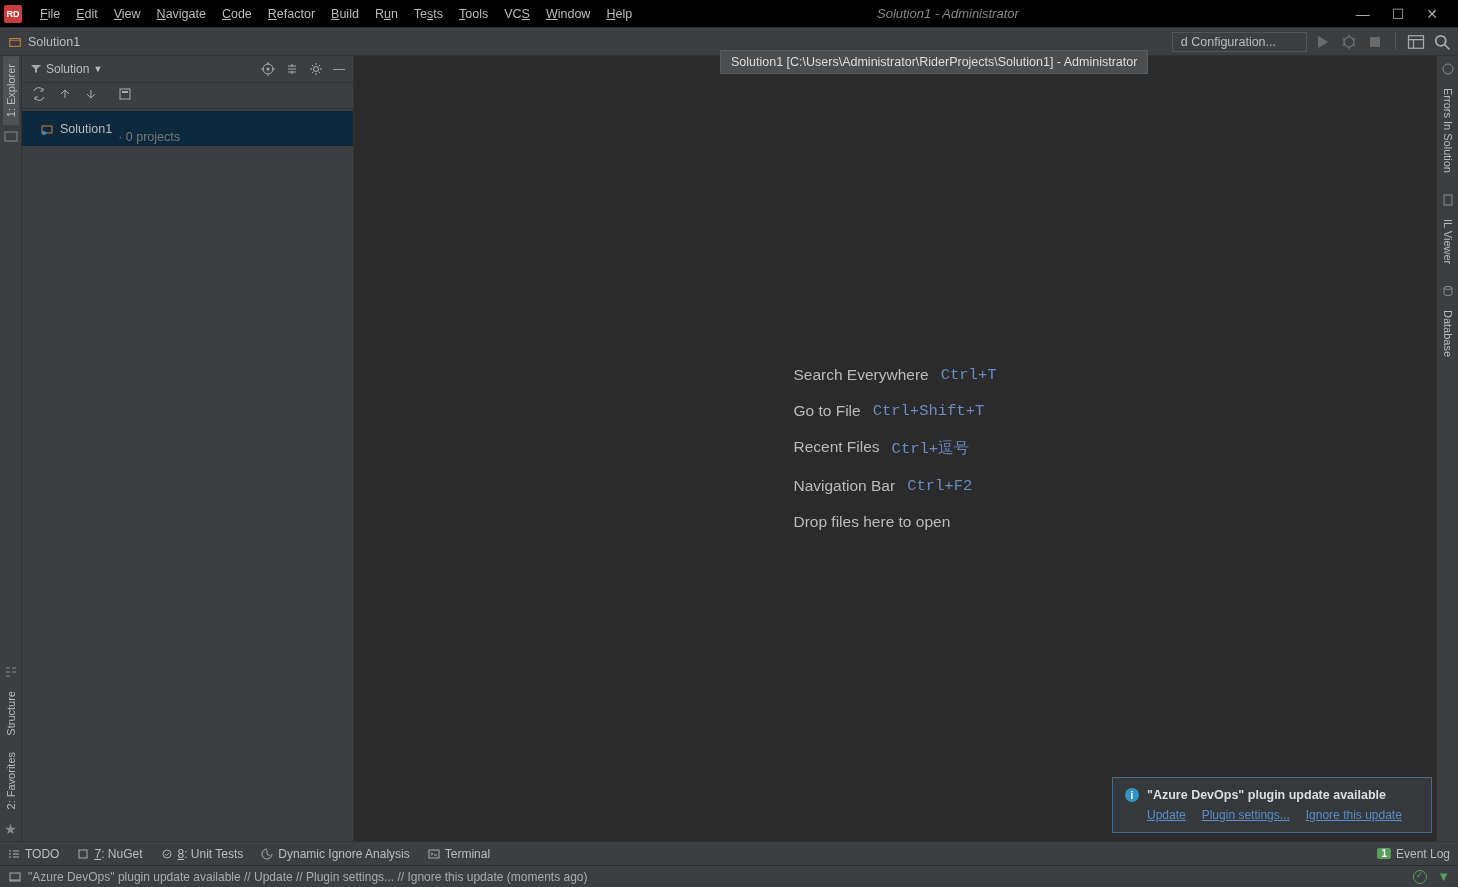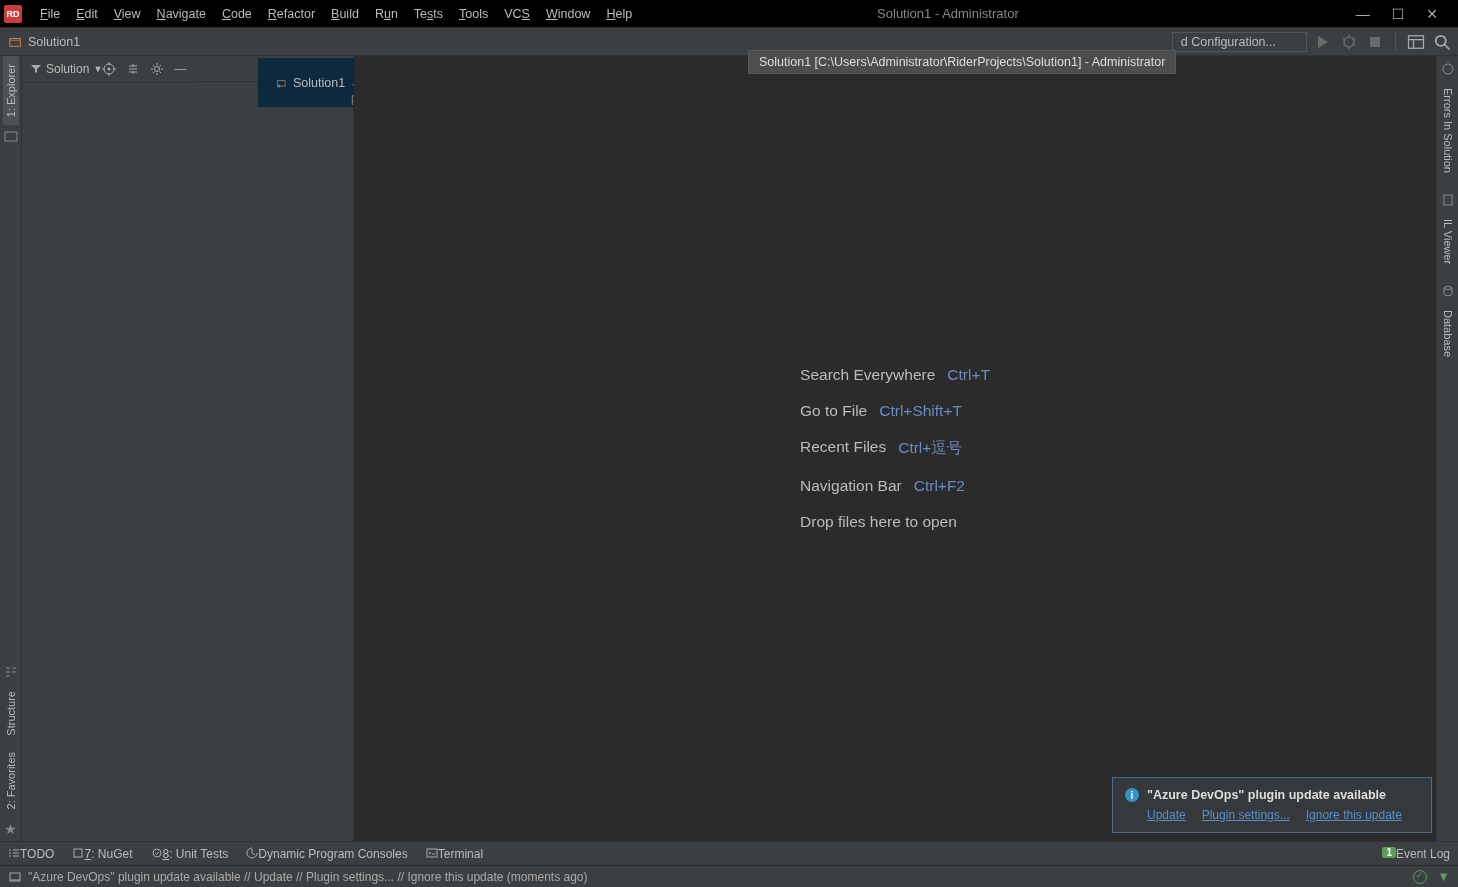--- a/index.html
+++ b/index.html
@@ -3,78 +3,78 @@
   <meta charset="utf-8">
   <style>
     * { margin: 0; padding: 0; box-sizing: border-box; font-family: "Segoe UI", Arial, sans-serif; }
     body { background: #2b2b2b; color: #bbb; width: 1458px; height: 887px; overflow: hidden; display: flex; flex-direction: column; font-size: 12px; }
     
     
     .menubar { height: 28px; background: #000000; display: flex; align-items: center; padding: 0 4px; border-bottom: 1px solid #2b2b2b; }
     .app-icon { width: 18px; height: 18px; background: #c93d3d; color: #fff; font-size: 9px; font-weight: bold; display: flex; align-items: center; justify-content: center; border-radius: 2px; margin-right: 10px; }
     .menu-item { padding: 4px 8px; color: #bbb; cursor: pointer; font-size: 12.5px; }
     .menu-item u { text-decoration: underline; }
-    .title-center { flex: 1; text-align: center; color: #888; font-size: 13px; margin-left: -100px; }
+    .title-center { flex: 1; text-align: center; color: #888; font-size: 13px; margin-left: -100px; font-style: italic; }
     .window-controls { display: flex; gap: 22px; padding-right: 16px; color: #aaa; font-size: 14px; }
     
     
     .toolbar { height: 28px; background: #3c3f41; display: flex; align-items: center; border-bottom: 1px solid #323232; position: relative; }
     .breadcrumb { display: flex; align-items: center; gap: 6px; padding-left: 8px; }
     .breadcrumb-icon { width: 14px; height: 14px; display: flex; align-items: center; justify-content: center; color: #c87c3c; }
     .breadcrumb-text { color: #bbb; font-size: 12.5px; }
     .toolbar-right { margin-left: auto; display: flex; align-items: flex-start; gap: 6px; padding-right: 6px; padding-left: 36px; }
-    .tooltip-box { position: absolute; top: 22px; left: 748px; background: #4b4d4f; border: 1px solid #5a5a5a; padding: 4px 10px; color: #ddd; font-size: 12.5px; z-index: 10; }
+    .tooltip-box { position: absolute; top: 22px; left: 720px; background: #4b4d4f; border: 1px solid #5a5a5a; padding: 4px 10px; color: #ddd; font-size: 12.5px; z-index: 10; }
     .config-btn { background: #3c3f41; border: 1px solid #555; color: #bbb; padding: 2px 30px 2px 8px; font-size: 12.5px; position: relative; }
     .tb-icon { width: 20px; height: 20px; display: flex; align-items: center; justify-content: center; color: #888; cursor: pointer; }
     .tb-sep { width: 1px; height: 18px; background: #555; margin: 0 4px; }
     
     
     .main { flex: 1; display: flex; overflow: hidden; }
     
     
     .left-gutter { width: 22px; background: #3c3f41; display: flex; flex-direction: column; align-items: center; border-right: 1px solid #323232; }
     .gutter-tab { writing-mode: vertical-rl; transform: rotate(180deg); padding: 8px 2px; color: #bbb; font-size: 11px; cursor: pointer; }
     .gutter-tab.active { background: #4e5254; }
     .gutter-icon { width: 14px; height: 14px; margin: 4px 0; color: #888; }
     .gutter-bottom { margin-top: auto; display: flex; flex-direction: column; align-items: center; padding-bottom: 4px; }
     .gutter-star { color: #888; font-size: 14px; margin-top: 4px; }
     
     
-    .solution-panel { width: 332px; background: #3c3f41; border-right: 1px solid #323232; display: flex; flex-direction: row; }
+    .solution-panel { width: 332px; background: #3c3f41; border-right: 1px solid #323232; display: flex; flex-direction: column; }
     .panel-header { height: 27px; display: flex; align-items: center; padding: 0 8px; border-bottom: 1px solid #323232; }
     .panel-title { display: flex; align-items: center; gap: 4px; color: #bbb; font-size: 12px; }
     .panel-header-right { margin-left: auto; display: flex; gap: 10px; color: #aaa; }
     .panel-toolbar { height: 26px; display: flex; align-items: center; gap: 12px; padding: 0 10px; border-bottom: 1px solid #323232; }
     .ptb-icon { color: #aaa; cursor: pointer; font-size: 13px; }
     .tree { padding: 2px 0; }
     .tree-item { display: flex; align-items: center; gap: 6px; padding: 2px 8px 2px 18px; color: #bbb; font-size: 12.5px; cursor: pointer; }
     .tree-item.selected { background: #0d293e; }
     .tree-item .meta { color: #787878; margin-top: 17px; }
     .tree-icon { width: 14px; height: 14px; display: flex; align-items: center; justify-content: center; }
     
     
     .editor { flex: 1; background: #2b2b2b; display: flex; align-items: center; justify-content: center; position: relative; }
     .start-hints { display: flex; flex-direction: column; gap: 18px; font-size: 15.5px; }
     .hint-row { display: flex; gap: 12px; }
     .hint-label { color: #bbb; }
-    .hint-key { color: #6a8bc3; }
+    .hint-key { color: #6a8bc3; font-family: Liberation Mono, monospace; }
     
     
     .right-gutter { width: 22px; background: #3c3f41; display: flex; flex-direction: column; align-items: center; border-left: 1px solid #323232; }
     
     
     .notification { position: absolute; bottom: 8px; right: 4px; width: 320px; background: #35393b; border: 1px solid #4a6a8a; padding: 10px 12px; }
     .notif-title { display: flex; align-items: center; gap: 8px; color: #ddd; font-weight: bold; font-size: 12.5px; margin-bottom: 6px; }
     .notif-info-icon { width: 14px; height: 14px; border-radius: 50%; background: #3592c4; color: #fff; display: flex; align-items: center; justify-content: center; font-size: 10px; font-weight: bold; }
     .notif-actions { display: flex; gap: 16px; padding-left: 22px; }
     .notif-link { color: #5a8dc9; cursor: pointer; font-size: 12px; text-decoration: underline; }
     
     
     .bottom-tools { height: 24px; background: #3c3f41; display: flex; align-items: center; border-top: 1px solid #323232; padding: 0 8px; gap: 18px; }
-    .bt-item { display: flex; align-items: flex-start; color: #bbb; font-size: 12px; cursor: pointer; }
+    .bt-item { display: flex; align-items: center; gap: 5px; color: #bbb; font-size: 12px; cursor: pointer; }
     .bt-item u { text-decoration: underline; }
     .bt-right { margin-left: auto; display: flex; align-items: center; gap: 6px; }
     .badge { background: #5a9e5c; color: #fff; border-radius: 2px; padding: 0 4px; font-size: 10px; font-weight: bold; }
     
     
     .statusbar { height: 22px; background: #3c3f41; display: flex; align-items: center; border-top: 1px solid #2b2b2b; padding: 0 8px; }
     .status-text { color: #aaa; font-size: 12px; }
     .status-right { margin-left: auto; display: flex; align-items: center; gap: 10px; }
     .status-icon-ok { width: 14px; height: 14px; border: 1.5px solid #5a9e5c; border-radius: 50%; position: relative; }
     .status-icon-ok::after { content: "✓"; color: #5a9e5c; font-size: 9px; position: absolute; top: -1px; left: 1.5px; }
@@ -297,21 +297,21 @@
           <circle cx="6" cy="6" r="4" fill="none" stroke="#aaa"></circle>
           <path d="M4 6l1.5 1.5L8 5" stroke="#aaa" fill="none"></path>
         </svg></span>
     <span><u>8</u>: Unit Tests</span>
   </div>
   <div class="bt-item">
     <span style="width:12px;height:12px"><svg viewBox="0 0 12 12">
           <path d="M6 1a5 5 0 1 0 5 5" fill="none" stroke="#aaa"></path>
           <path d="M6 6V2M6 6l3 2" stroke="#aaa"></path>
         </svg></span>
-    <span>Dynamic Program Consoles</span>
+    <span>Dynamic Ignore Analysis</span>
   </div>
   <div class="bt-item">
     <span style="width:12px;height:12px"><svg viewBox="0 0 12 12">
           <rect x="1" y="2" width="10" height="8" fill="none" stroke="#aaa"></rect>
           <path d="M3 5l2 1-2 1M6 7h3" stroke="#aaa"></path>
         </svg></span>
     <span>Terminal</span>
   </div>
   <div class="bt-right">
     <div class="bt-item">

